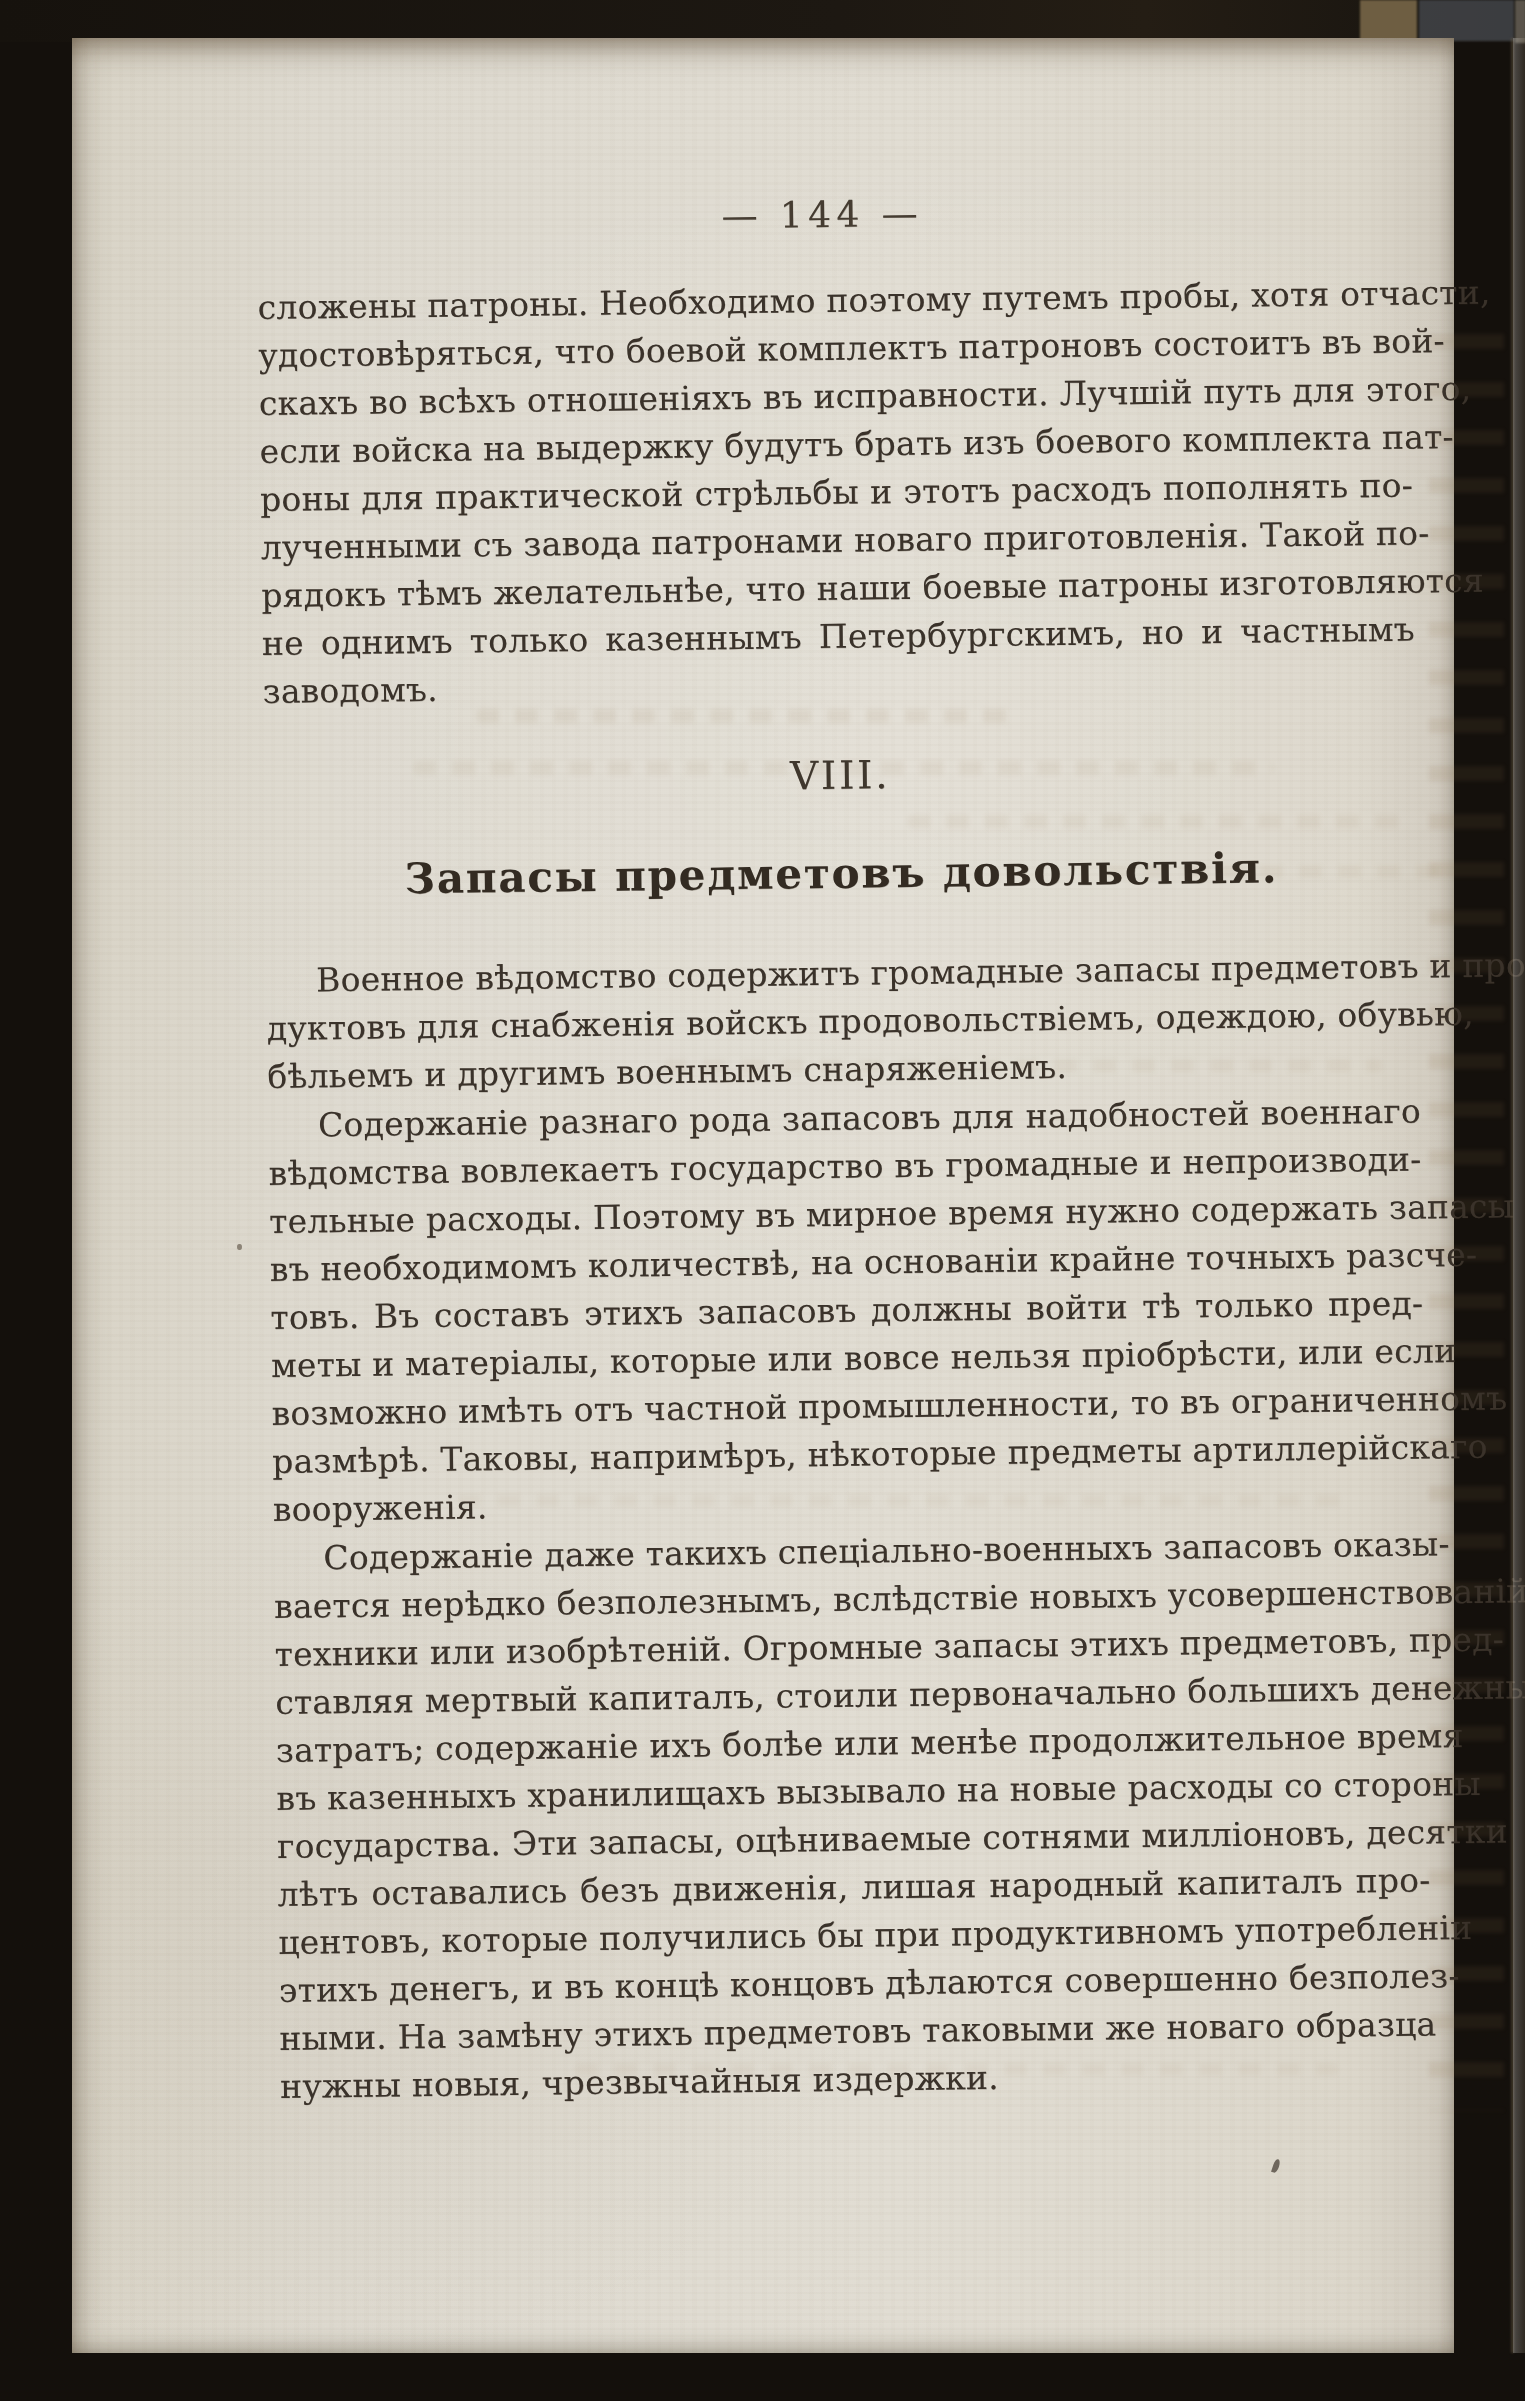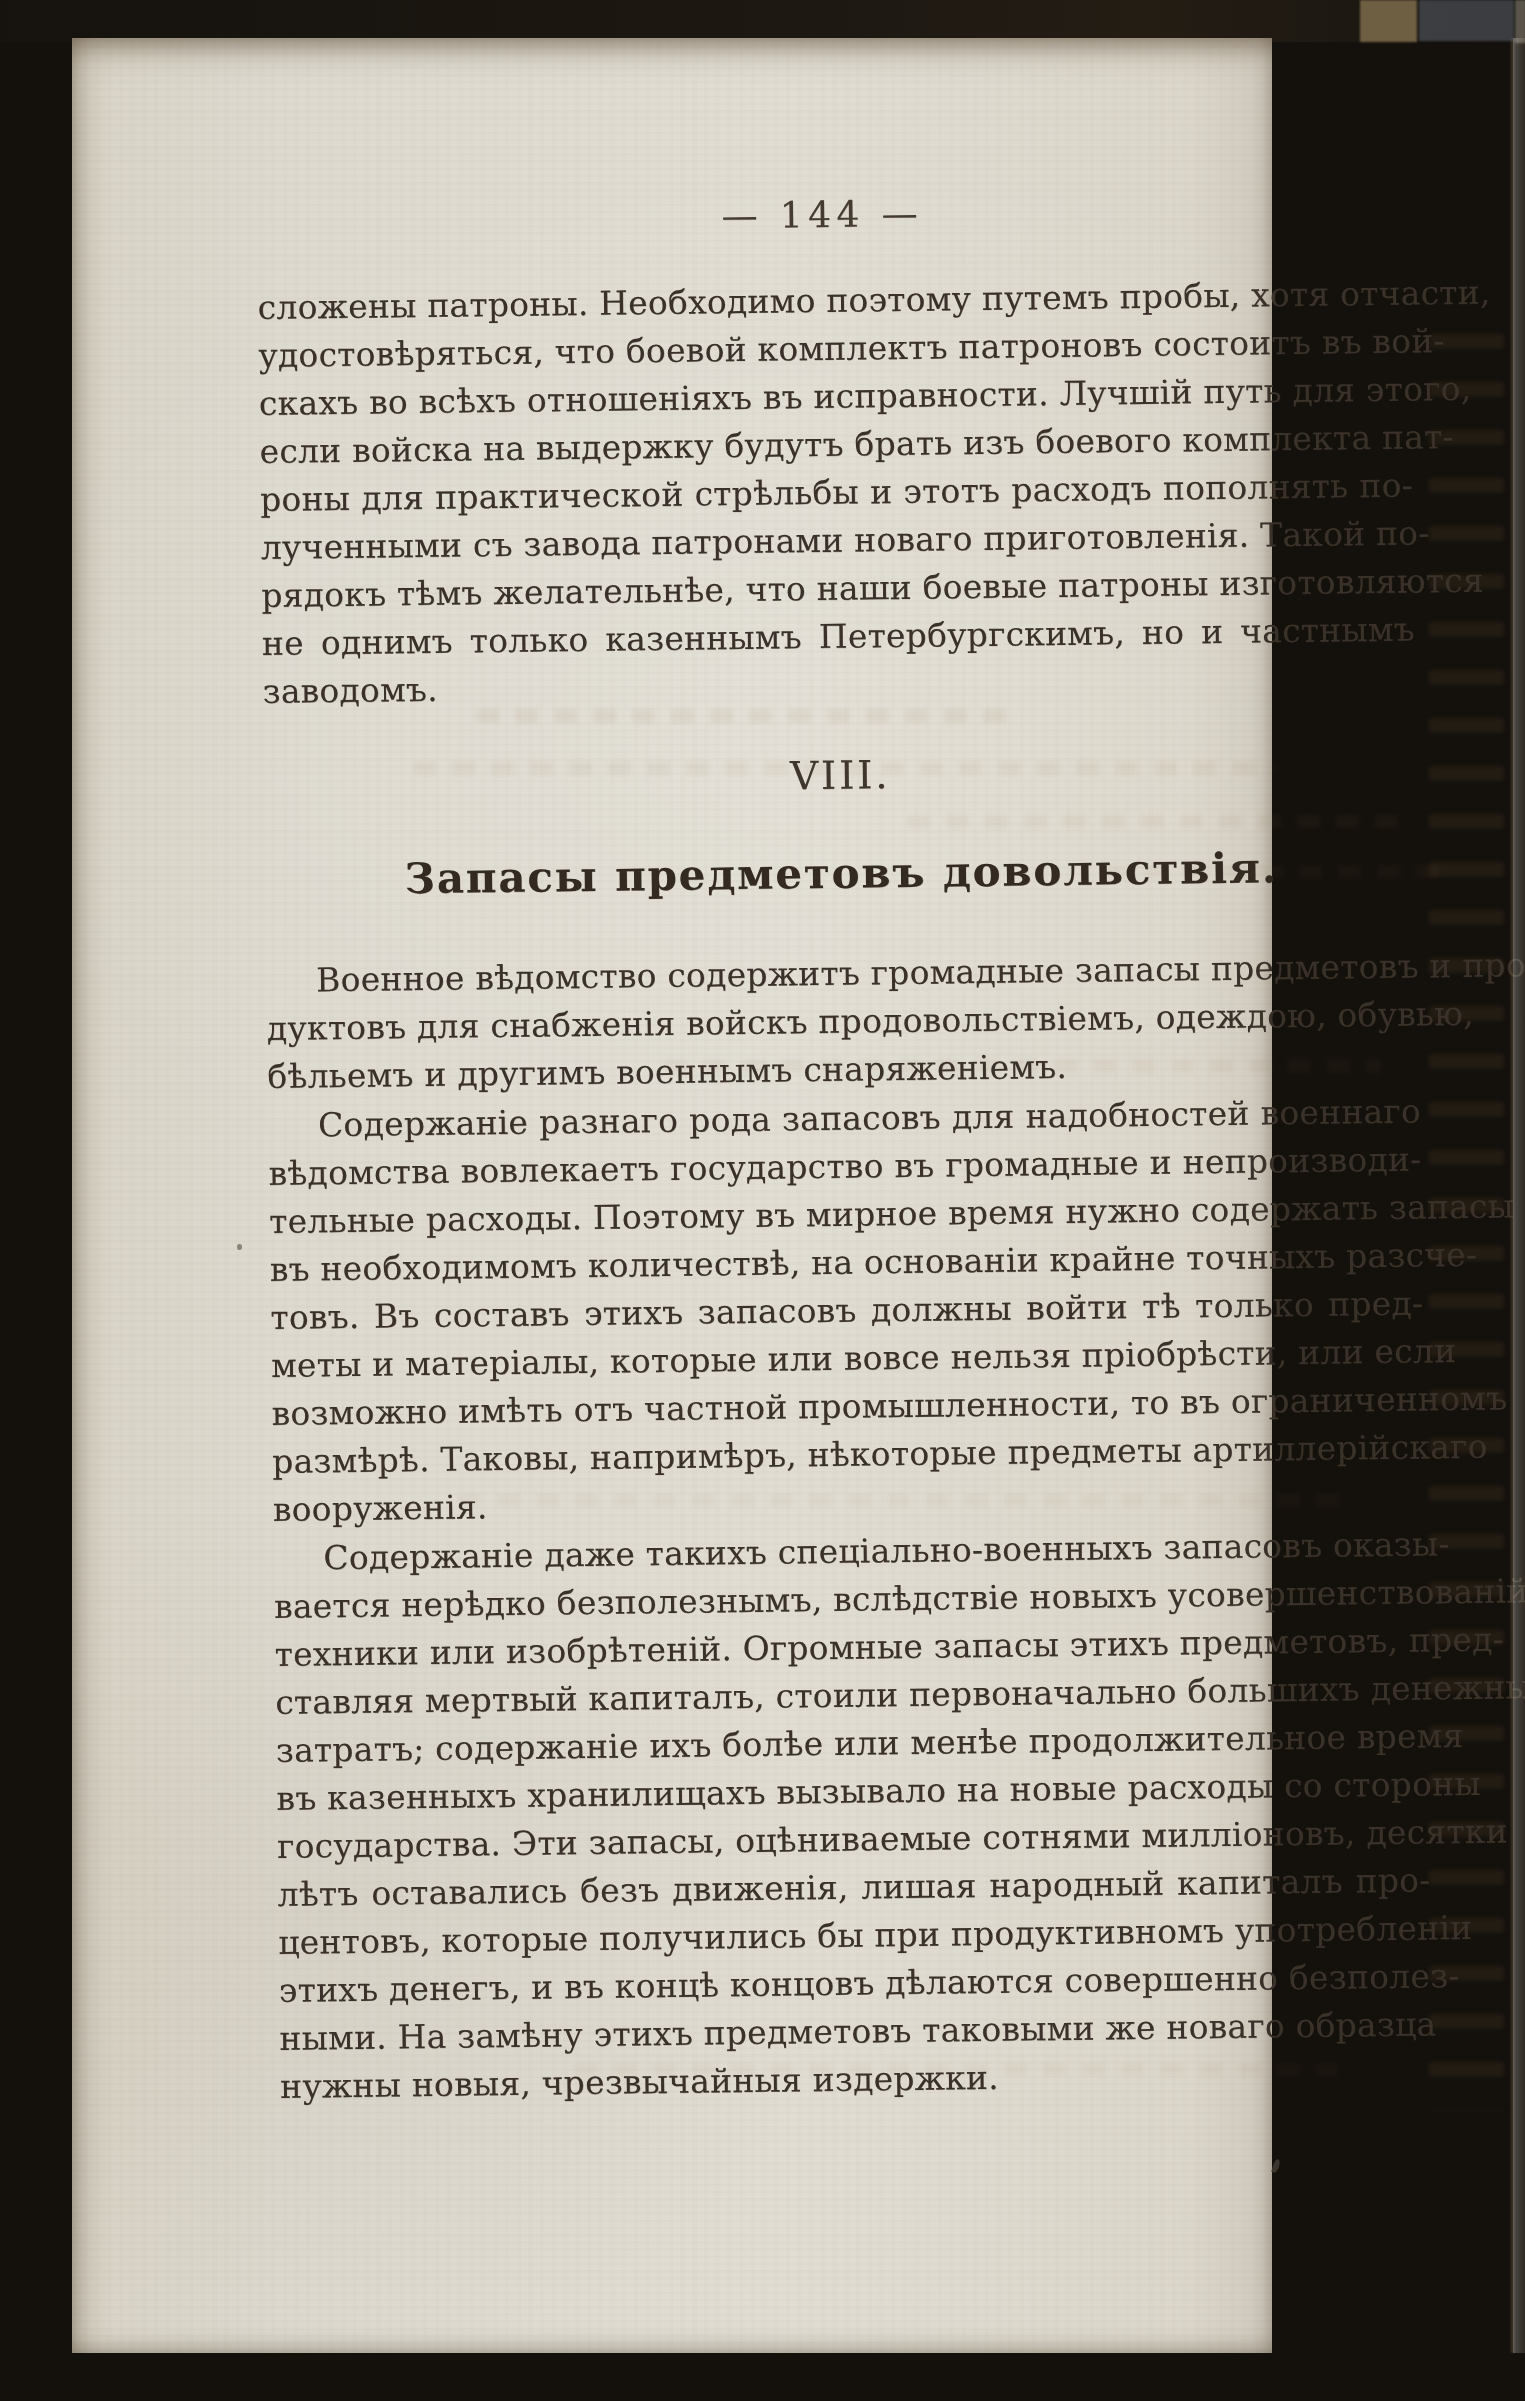--- a/index.html
+++ b/index.html
@@ -13,21 +13,21 @@
 
   
   .frame-patch{position:absolute;}
   .patch-tan{left:1360px;top:0;width:57px;height:42px;background:#7d6b4b;opacity:.85;filter:blur(1.3px);}
   .patch-gray{left:1419px;top:0;width:95px;height:41px;background:#45484d;opacity:.8;filter:blur(0.9px);}
   .patch-edge{left:1515px;top:0;width:10.8px;height:43px;background:#6b655a;opacity:.8;filter:blur(0.9px);}
   .frame-top-tint{left:0;top:0;width:1526px;height:42px;background:linear-gradient(90deg,#16120d 0%,#1d1812 55%,#241d14 75%,#16130f 100%);}
 
   
   .page{
-    position:absolute;left:72px;top:38px;width:1200px;height:2315px;
+    position:absolute;left:72px;top:38px;width:1382px;height:2315px;
     background:
       radial-gradient(ellipse 1256px 897px at 62% 30%, rgba(255,255,255,0.10), rgba(0,0,0,0) 70%),
       radial-gradient(ellipse 808px 628px at 18% 82%, rgba(120,100,70,0.07), rgba(0,0,0,0) 70%),
       linear-gradient(90deg,#d9d4c7 0%,#dedad0 18%,#e1ddd3 60%,#dcd7cb 93%,#cfc9bd 100%),
       #dedad0;
     box-shadow:
       inset 0 23px 30.5px -16px rgba(70,50,25,0.55),
       inset 20px 0 36px -21.5px rgba(60,45,25,0.45),
       inset -12.6px 0 27px -18px rgba(60,50,35,0.35),
       inset 0 -18px 27px -18px rgba(60,50,30,0.40);

